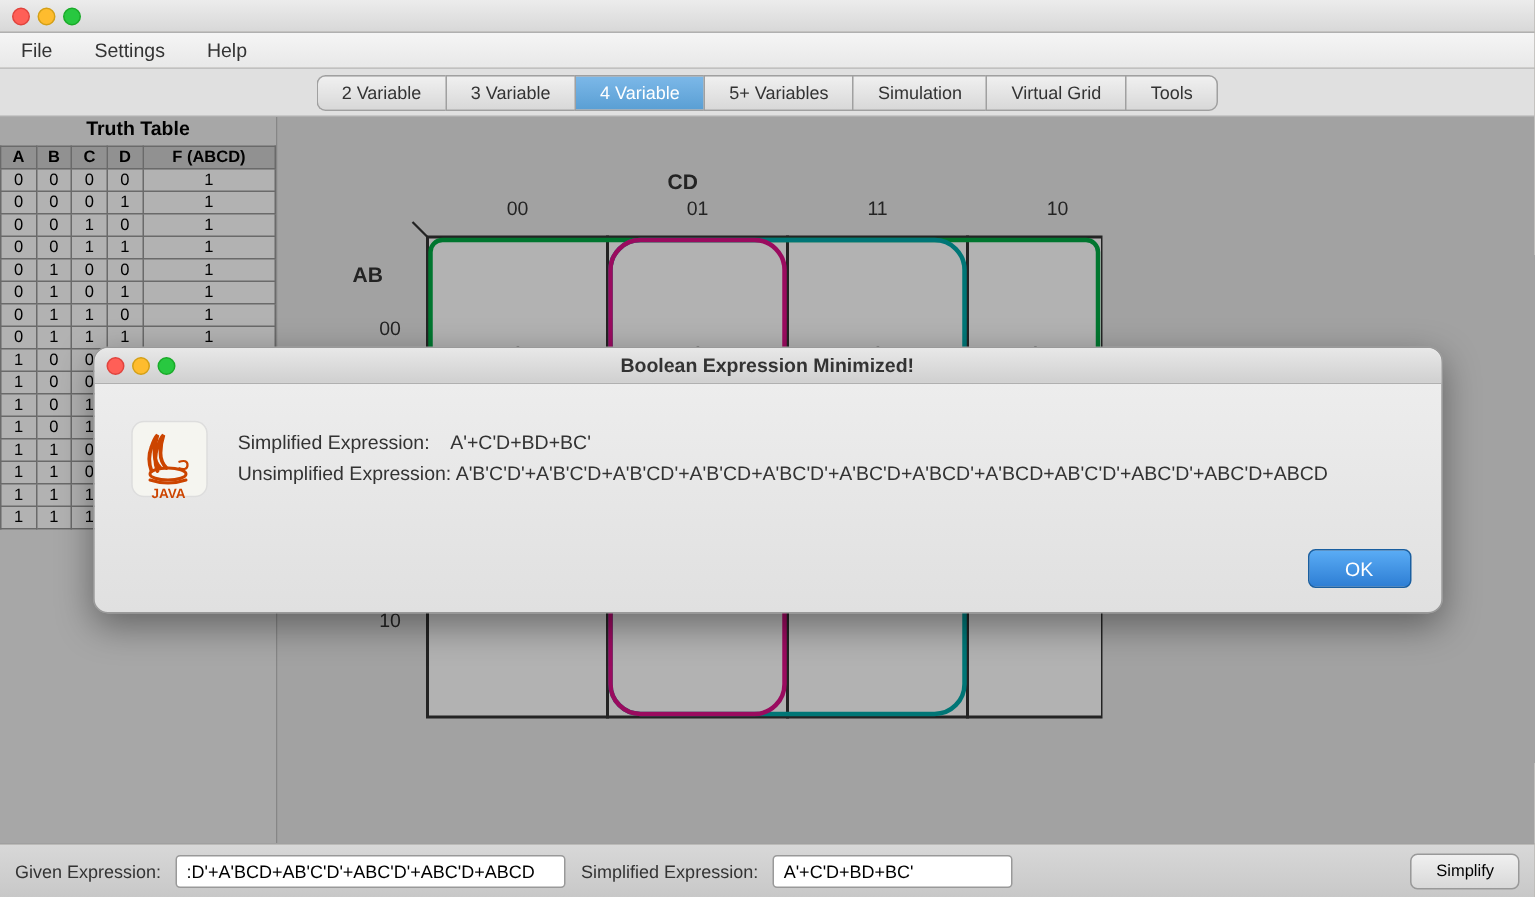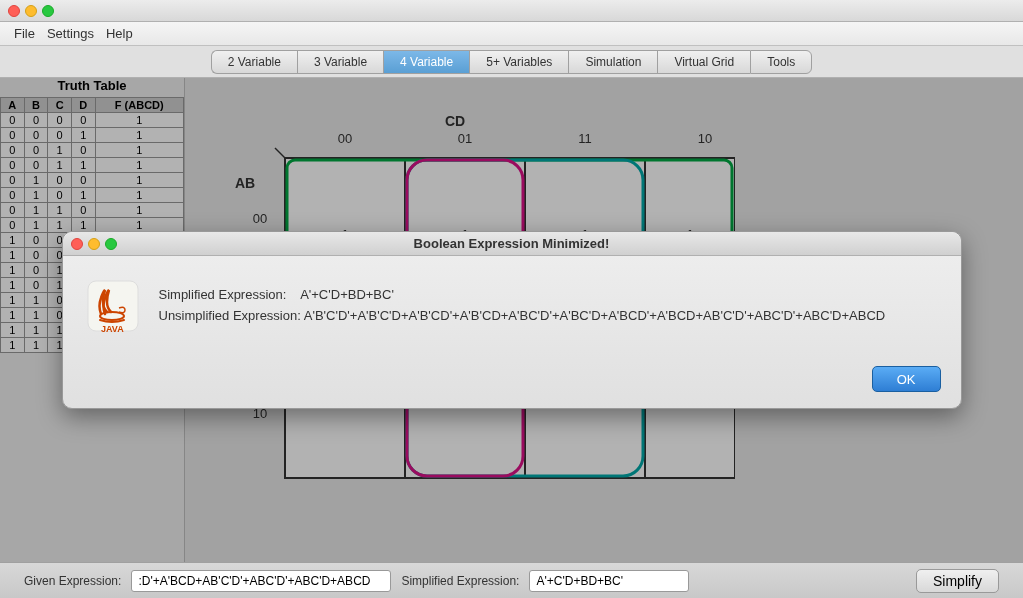--- a/index.html
+++ b/index.html
@@ -45,20 +45,21 @@
     }
 
     
     .menu-bar {
       background: linear-gradient(to bottom, #f5f5f5, #e8e8e8);
       height: 24px;
       display: flex;
       align-items: center;
       padding: 0 8px;
       border-bottom: 1px solid #c0c0c0;
+      gap: 16px;
     }
     .menu-item {
       font-size: 13px;
       color: #333;
       cursor: pointer;
       padding: 2px 6px;
       border-radius: 3px;
     }
 
     
@@ -138,21 +139,21 @@
       background: #e8e8e8;
     }
 
     
     .bottom-bar {
       height: 36px;
       background: linear-gradient(to bottom, #d8d8d8, #c8c8c8);
       border-top: 1px solid #a0a0a0;
       display: flex;
       align-items: center;
-      padding: 0 24px;
+      padding: 0 10px;
       gap: 10px;
       position: absolute;
       bottom: 0;
       left: 0;
       right: 0;
     }
     .bottom-label {
       font-size: 12px;
       color: #333;
       white-space: nowrap;
@@ -166,21 +167,21 @@
       background: white;
     }
     .bottom-input.given { width: 260px; }
     .bottom-input.simplified { width: 160px; }
     .simplify-btn {
       height: 24px;
       padding: 0 16px;
       background: linear-gradient(to bottom, #f0f0f0, #d8d8d8);
       border: 1px solid #999;
       border-radius: 5px;
-      font-size: 14px;
+      font-size: 11px;
       cursor: pointer;
       margin-left: auto;
     }
 
     
     .modal-overlay {
       position: absolute;
       top: 0; left: 0; right: 0; bottom: 0;
       background: rgba(0,0,0,0.3);
       display: flex;

